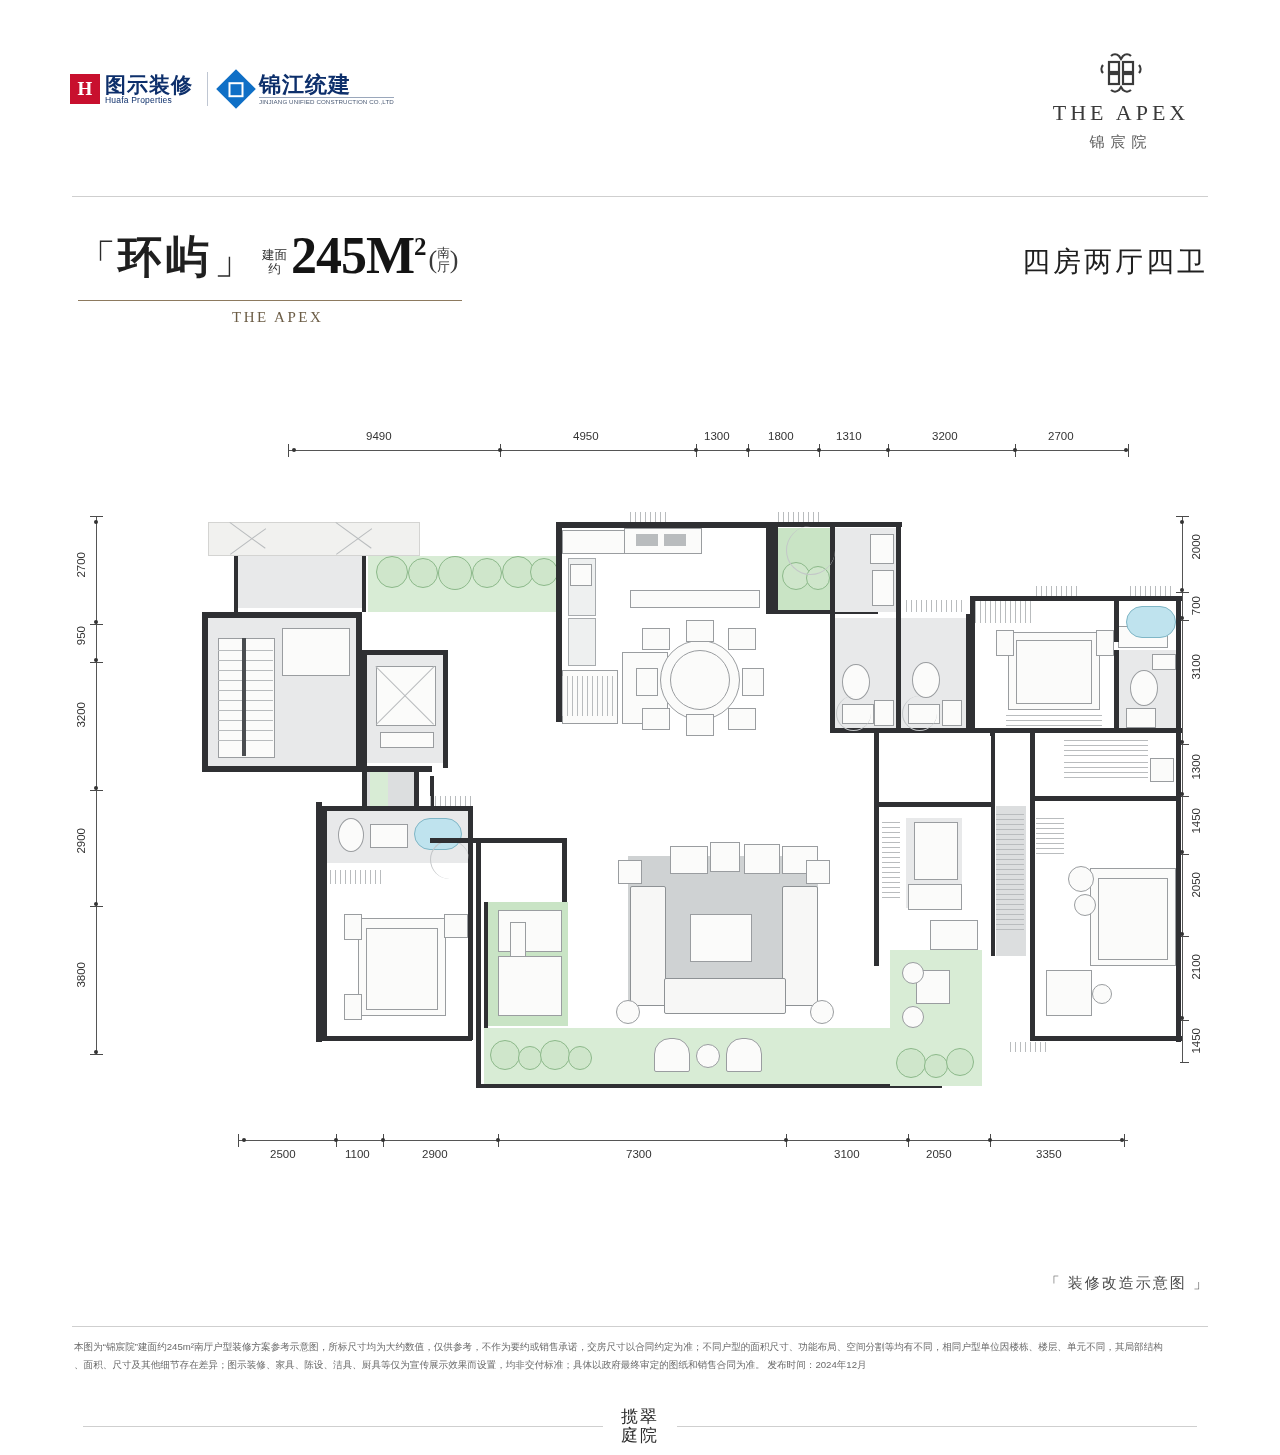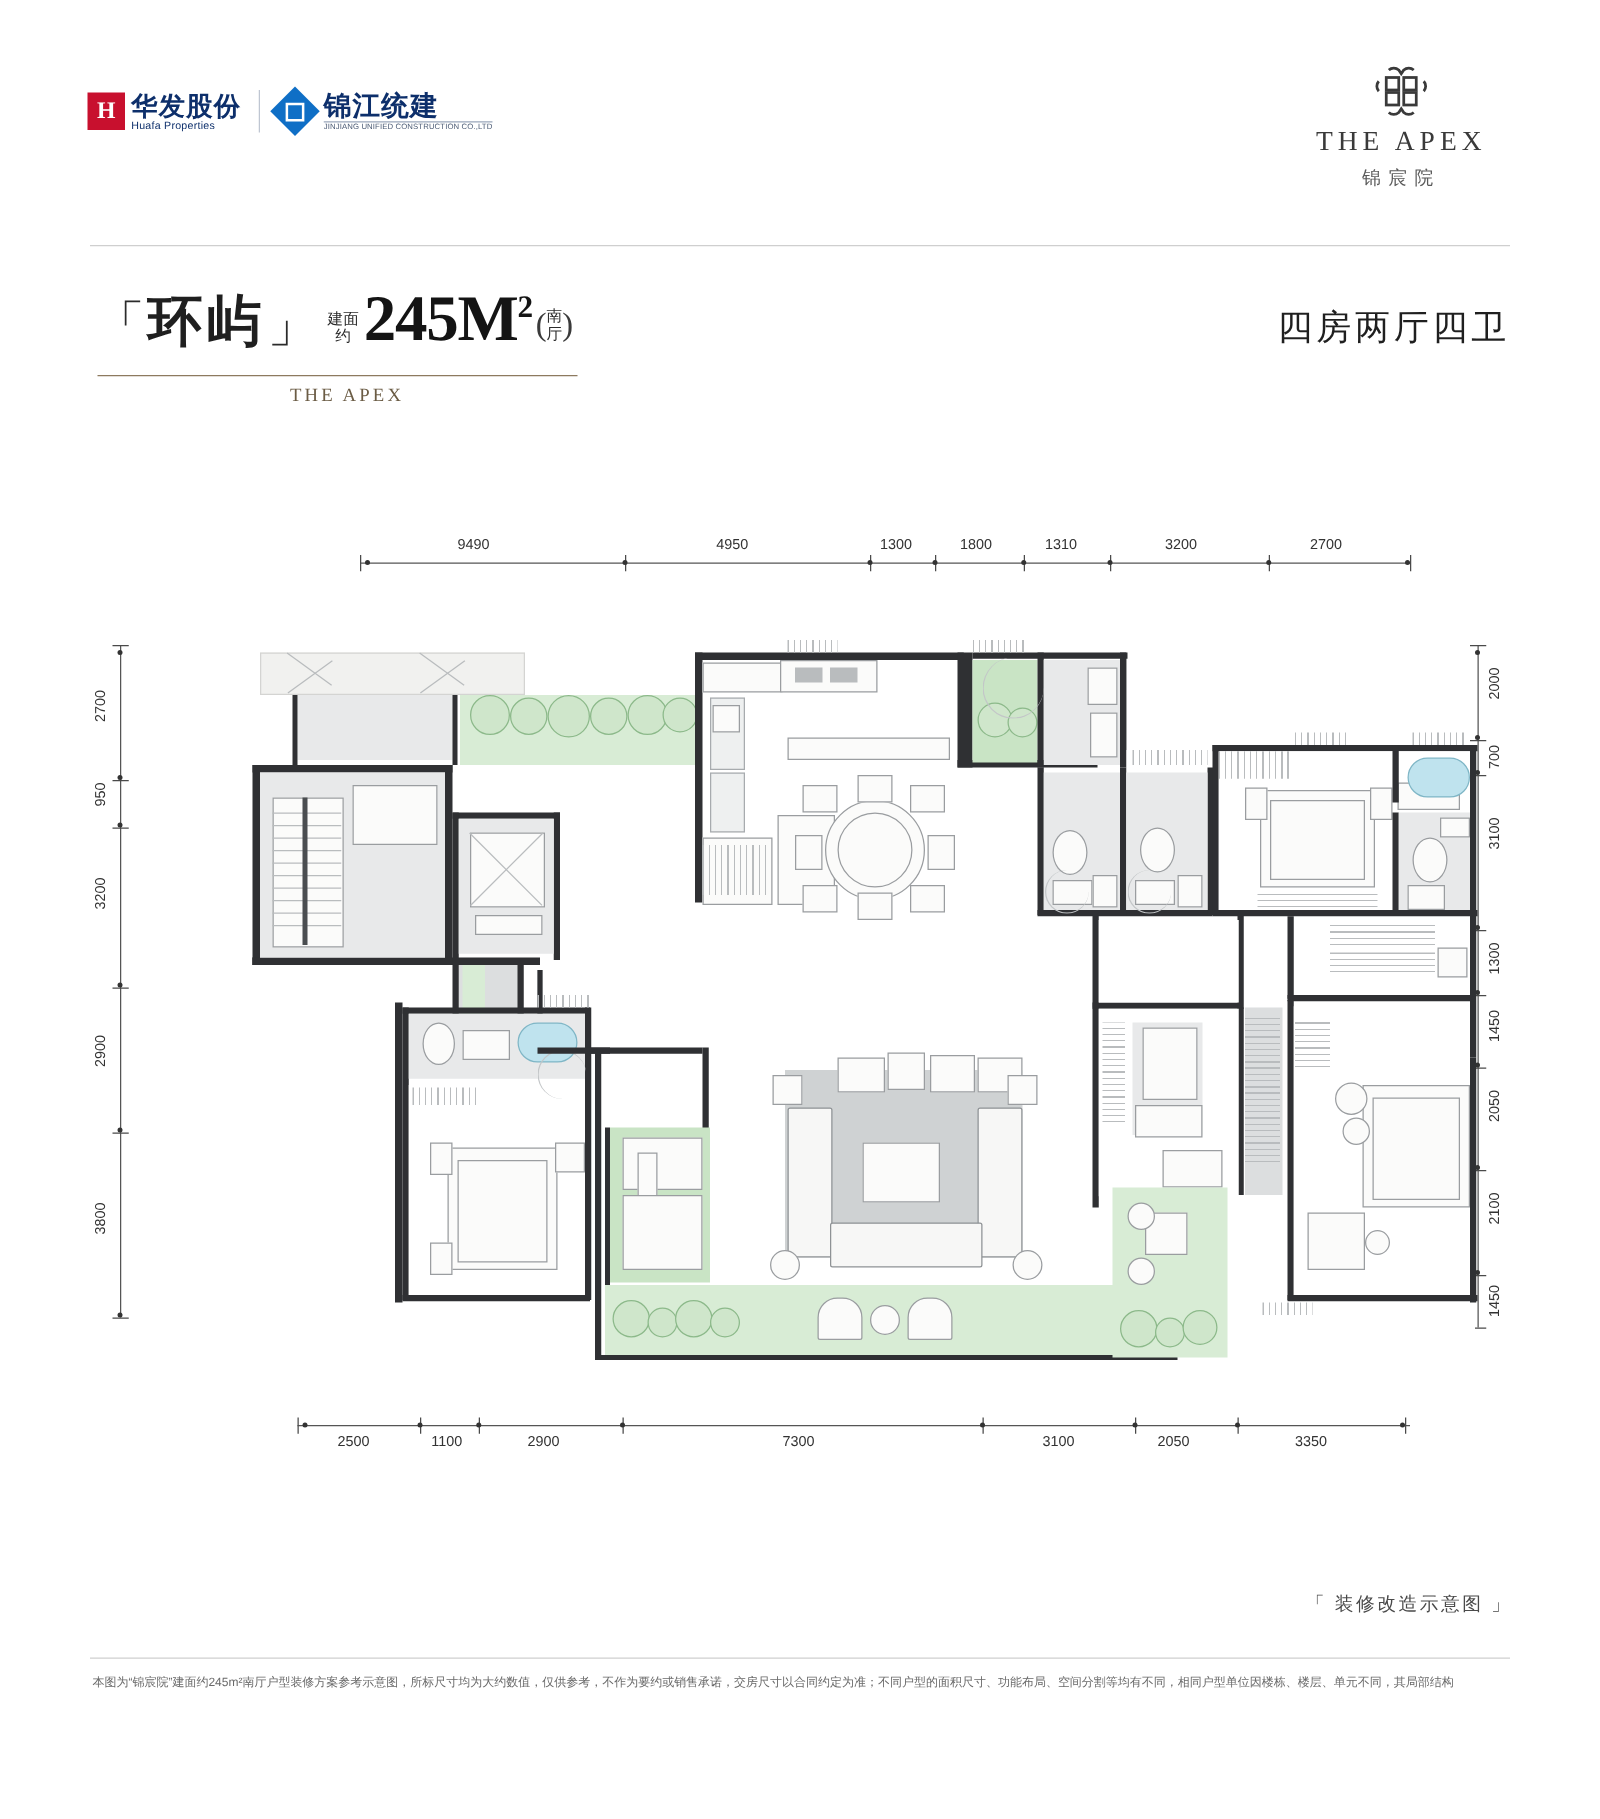--- a/index.html
+++ b/index.html
@@ -88,21 +88,21 @@
 </style>
 </head>
 <body>
 
 <div class="page">
 
   <div class="logo-left">
     <div class="huafa">
       <div class="huafa-mark">H</div>
       <div class="huafa-text">
-        <div class="huafa-cn">华发股份</div>
+        <div class="huafa-cn">图示装修</div>
         <div class="huafa-en">Huafa Properties</div>
       </div>
     </div>
     <div class="divider-v"></div>
     <div class="jinjiang">
       <div class="jj-mark">
           <i></i>
         </div>
       <div class="jj-text">
         <div class="jj-cn">锦江统建</div>
@@ -493,15 +493,24 @@
       <div class="hatch" style="left:906px;top:86px;width:44px;height:10px;"></div>
       <div class="hatch" style="left:880px;top:542px;width:40px;height:10px;"></div>
       <div class="hatch" style="left:300px;top:296px;width:42px;height:10px;"></div>
     </div>
   </div>
 
   <div class="note-cap">「 装修改造示意图 」</div>
   <div class="hr-bot"></div>
   <div class="disclaimer">
     <div>本图为“锦宸院”建面约245m²南厅户型装修方案参考示意图，所标尺寸均为大约数值，仅供参考，不作为要约或销售承诺，交房尺寸以合同约定为准；不同户型的面积尺寸、功能布局、空间分割等均有不同，相同户型单位因楼栋、楼层、单元不同，其局部结构</div>
+    <div>、面积、尺寸及其他细节存在差异；图示装修、家具、陈设、洁具、厨具等仅为宣传展示效果而设置，均非交付标准；具体以政府最终审定的图纸和销售合同为准。  发布时间：2024年12月</div>
   </div>
+  <div class="foot-mark">
+    <div class="foot-line" style="width:520px;"></div>
+    <div class="foot-name">
+      <div>揽翠</div>
+      <div>庭院</div>
+    </div>
+    <div class="foot-line" style="width:520px;"></div>
+  </div>
 
 </div>
 
 </body></html>

